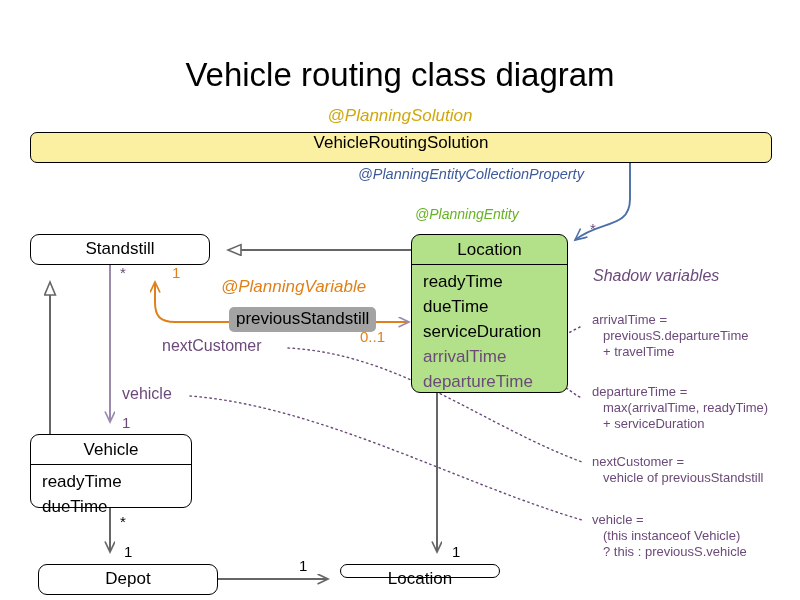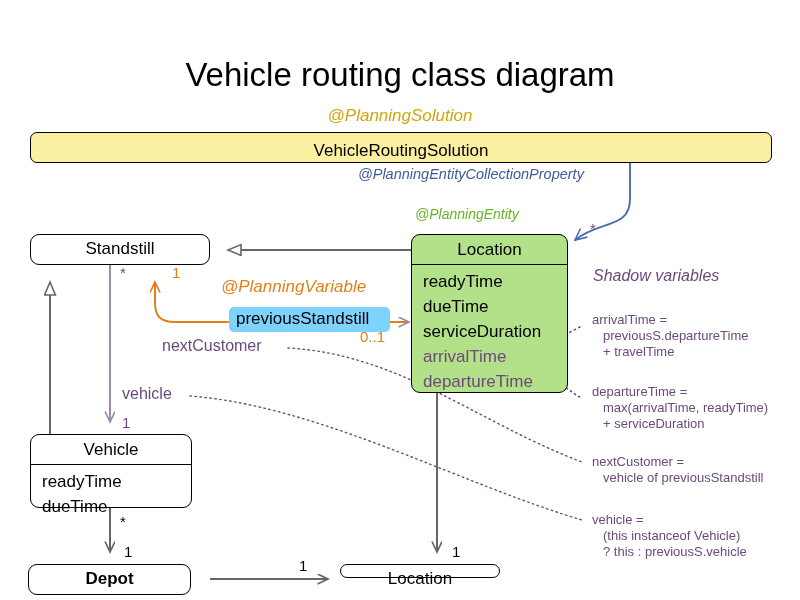--- a/index.html
+++ b/index.html
@@ -62,42 +62,42 @@
   .klass .kfield.shadow {
     color: #6b4a7a;
   }
   
   #box-solution {
     left: 30px; top: 108px;
     width: 742px; height: 31px;
     background: #fbefa1;
     border-radius: 7px;
   }
-  #box-solution .kname { font-size: 17px; padding-top: 9px; }
+  #box-solution .kname { font-size: 17px; padding-top: 1px; }
   
   #box-standstill {
     left: 30px; top: 210px;
     width: 180px; height: 31px;
   }
   #box-standstill .kname { padding-top: 5px; }
   
   #box-customer {
     left: 411px; top: 210px;
     width: 157px; height: 159px;
     background: #b2e189;
   }
   
   #box-vehicle {
     left: 30px; top: 410px;
     width: 162px; height: 74px;
   }
   
   #box-depot {
-    left: 28px; top: 540px;
-    width: 163px; height: 31px; font-weight: bold;
+    left: 38px; top: 540px;
+    width: 180px; height: 31px;
   }
   #box-depot .kname { padding-top: 5px; }
   
   #box-location {
     left: 340px; top: 540px;
     width: 160px; height: 14px;
   }
   #box-location .kname { padding-top: 5px; }
 
   .anno {
@@ -131,23 +131,23 @@
     left: 593px; top: 243px;
     color: #6b4a7a;
     font-size: 16px;
     font-style: italic;
     font-weight: normal;
   }
 
   .pv-label {
     position: absolute;
     left: 229px; top: 283px;
-    background: #7dd3fc;
+    background: #a3a3a3;
     border-radius: 5px;
-    padding: 2px 21px 3px 7px;
+    padding: 2px 7px 3px 7px;
     font-size: 17px;
     color: #000000;
     white-space: nowrap;
     z-index: 5;
   }
 
   .edge-label {
     position: absolute;
     font-size: 15px;
     white-space: nowrap;

